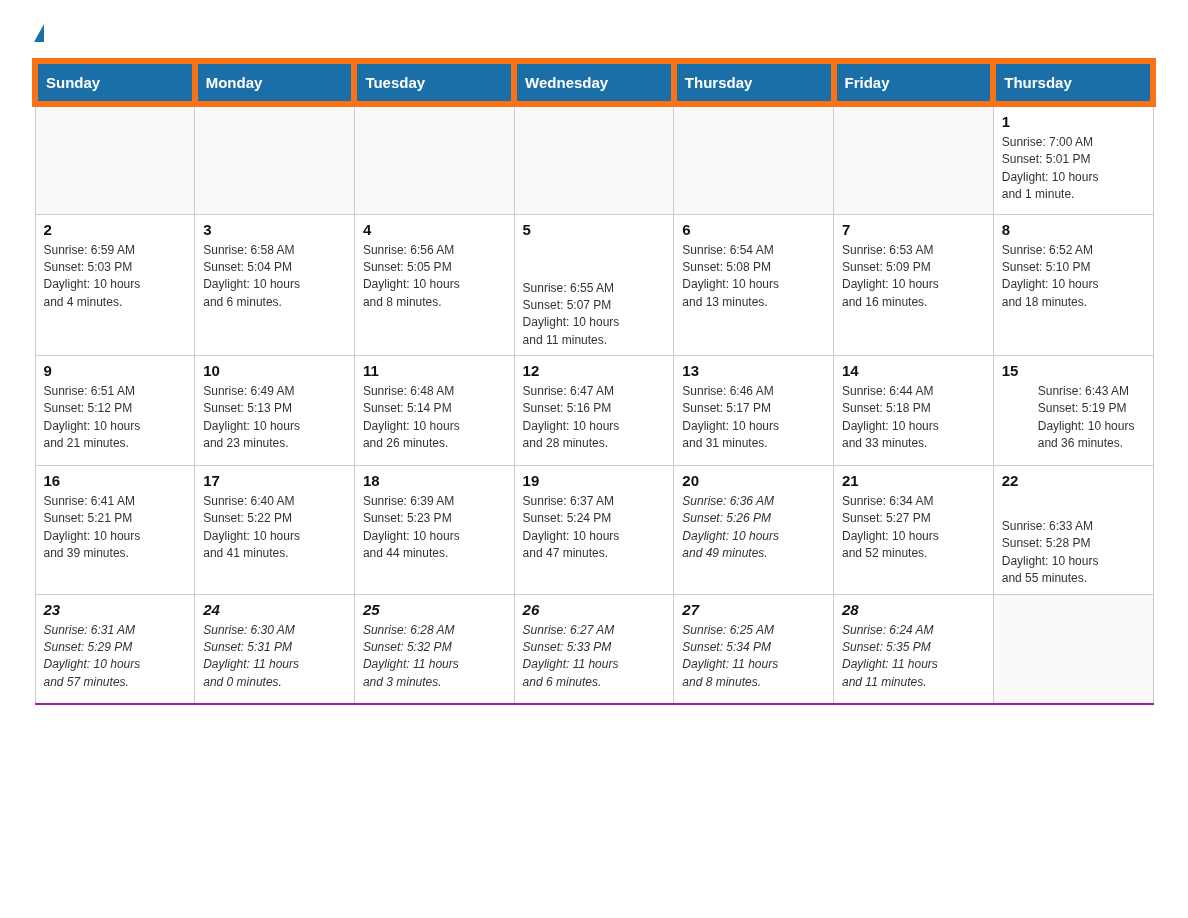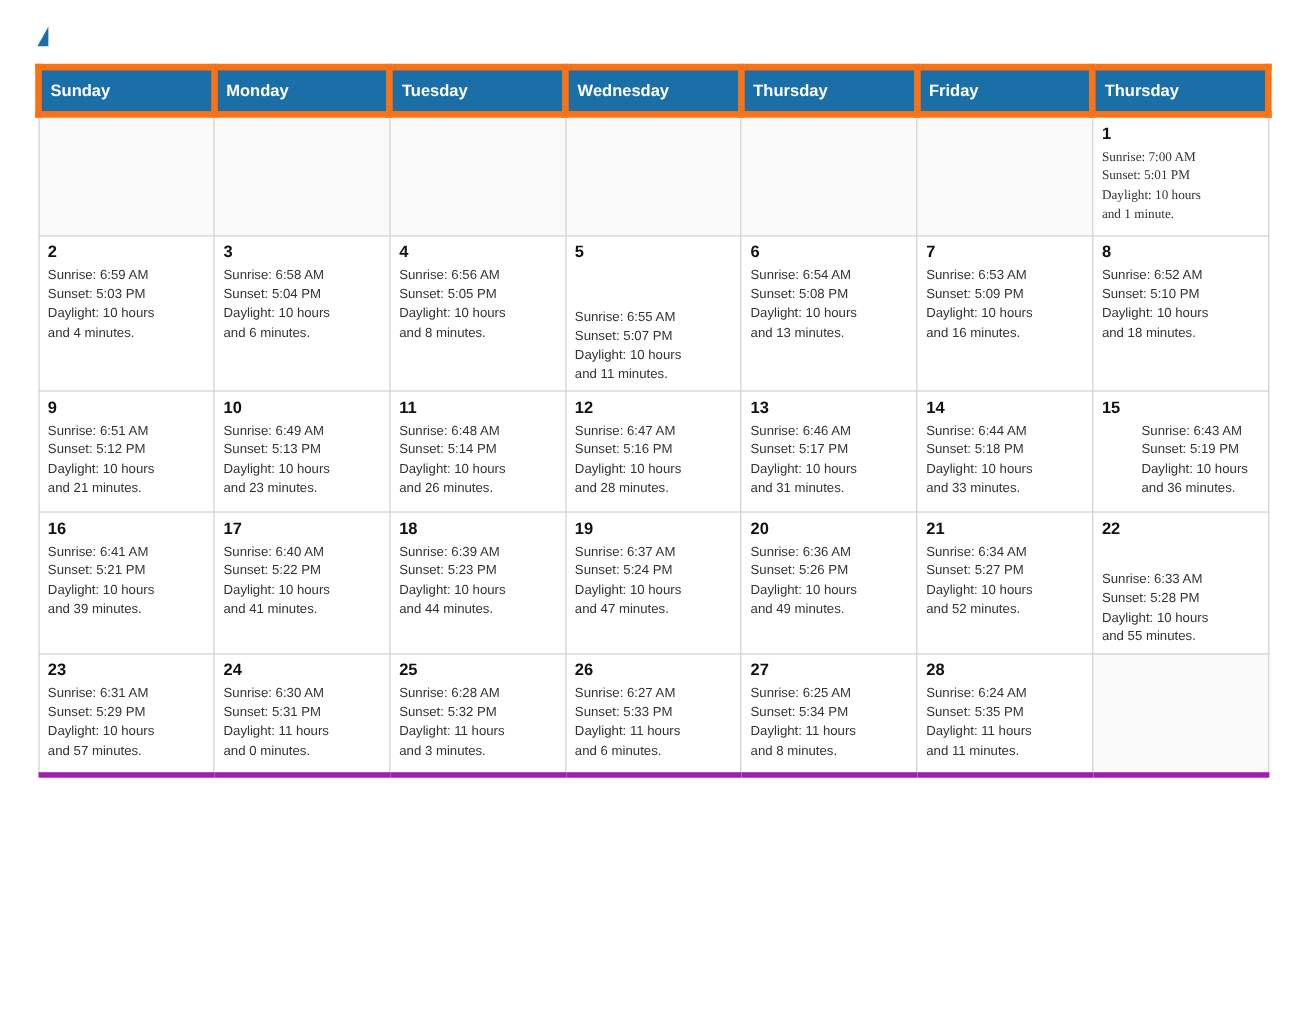--- a/index.html
+++ b/index.html
@@ -86,21 +86,22 @@
       font-weight: bold;
       color: #111;
       margin-bottom: 4px;
     }
     .day-info {
       font-size: 12px;
       color: #333;
       line-height: 1.45;
     }
     .calendar tr:last-child td {
-      border-bottom: 5px solid #a21caf;
+      border-bottom: 2px solid #a21caf;
+      font-style: italic;
     }
   </style>
 </head>
 <body>
 
 <div class="header">
   <div class="logo">
     <div class="logo-text">
       <span class="logo-general"></span>
       <span class="logo-triangle"></span>
@@ -130,21 +131,21 @@
   <tbody id="calendar-body">
   <tr>
         <td class="empty"></td>
         <td class="empty"></td>
         <td class="empty"></td>
         <td class="empty"></td>
         <td class="empty"></td>
         <td class="empty"></td>
         <td>
           <div class="day-number">1</div>
-          <div class="day-info" style="white-space: pre-line; font-family: Liberation Serif, serif;">Sunrise: 7:00 AM
+          <div class="day-info" style="white-space: pre-line;">Sunrise: 7:00 AM
 Sunset: 5:01 PM
 Daylight: 10 hours
 and 1 minute.</div>
         </td>
       </tr>
       <tr>
         <td>
           <div class="day-number">2</div>
           <div class="day-info" style="white-space: pre-line;">Sunrise: 6:59 AM
 Sunset: 5:03 PM
@@ -269,21 +270,21 @@
         </td>
         <td>
           <div class="day-number">19</div>
           <div class="day-info" style="white-space: pre-line;">Sunrise: 6:37 AM
 Sunset: 5:24 PM
 Daylight: 10 hours
 and 47 minutes.</div>
         </td>
         <td>
           <div class="day-number">20</div>
-          <div class="day-info" style="white-space: pre-line;">Sunrise: 6:36 AM
+          <div class="day-info" style="white-space: pre-line; font-style: italic;">Sunrise: 6:36 AM
 Sunset: 5:26 PM
 Daylight: 10 hours
 and 49 minutes.</div>
         </td>
         <td>
           <div class="day-number">21</div>
           <div class="day-info" style="white-space: pre-line;">Sunrise: 6:34 AM
 Sunset: 5:27 PM
 Daylight: 10 hours
 and 52 minutes.</div>

